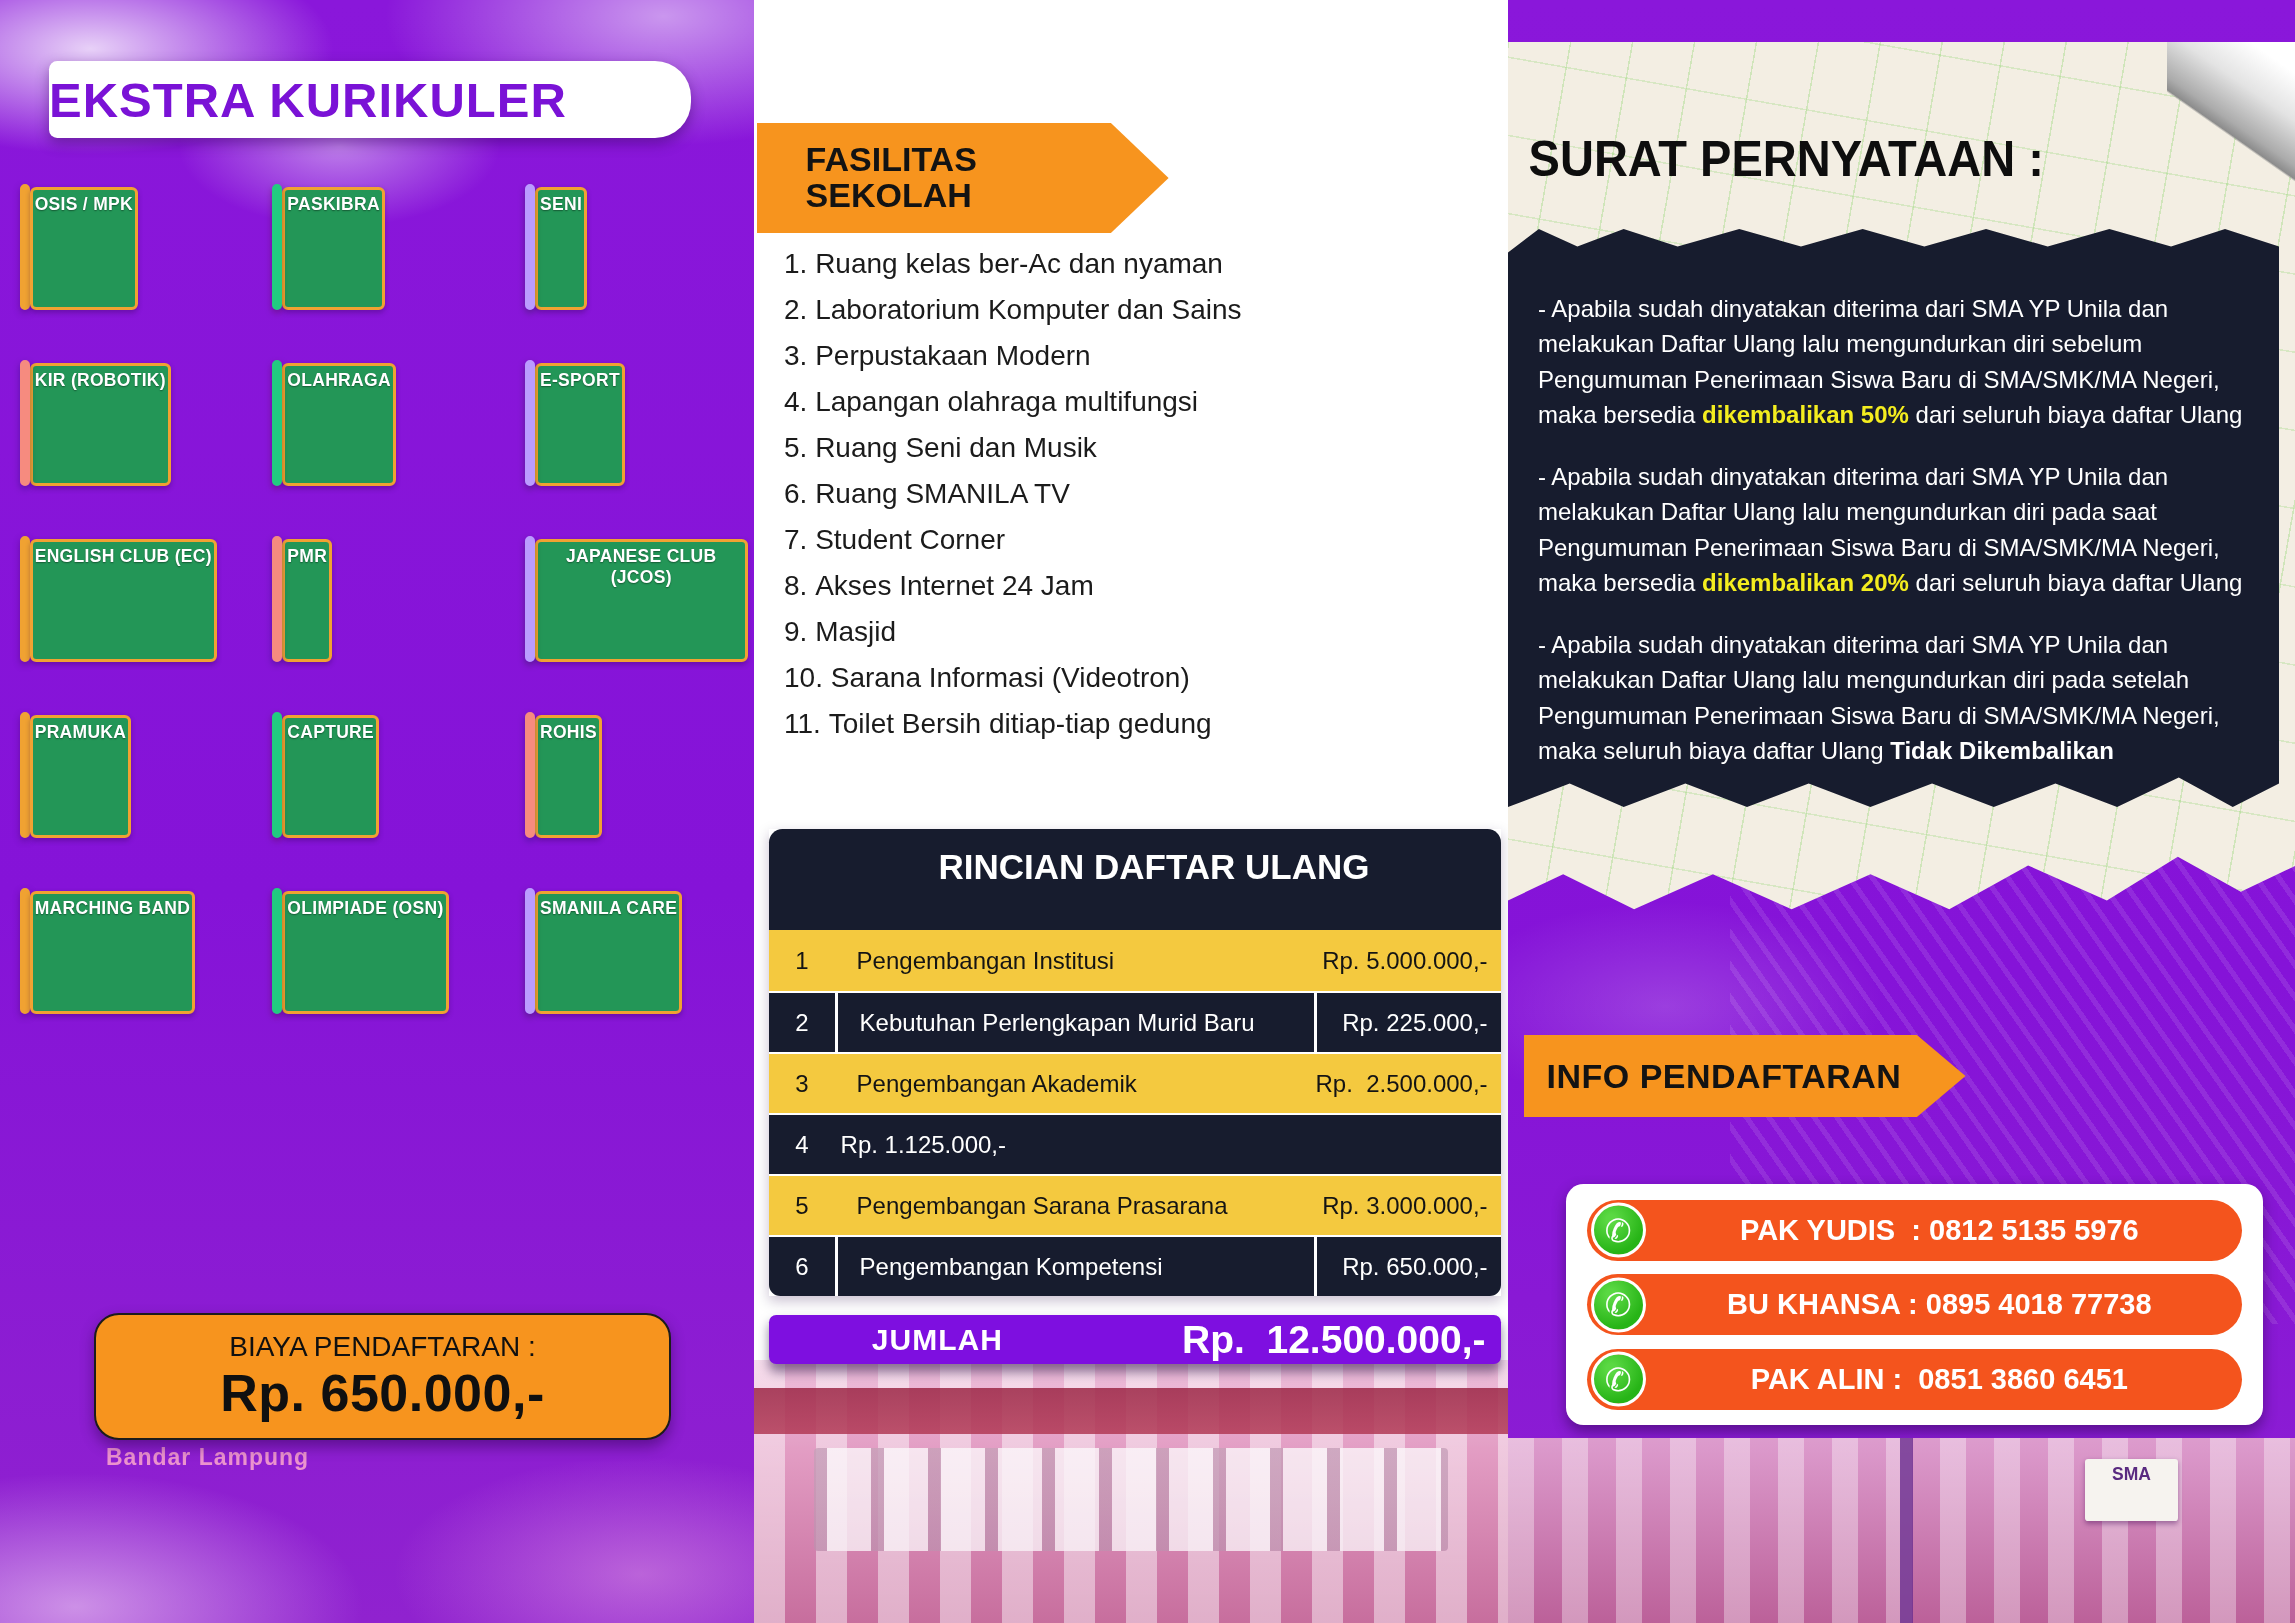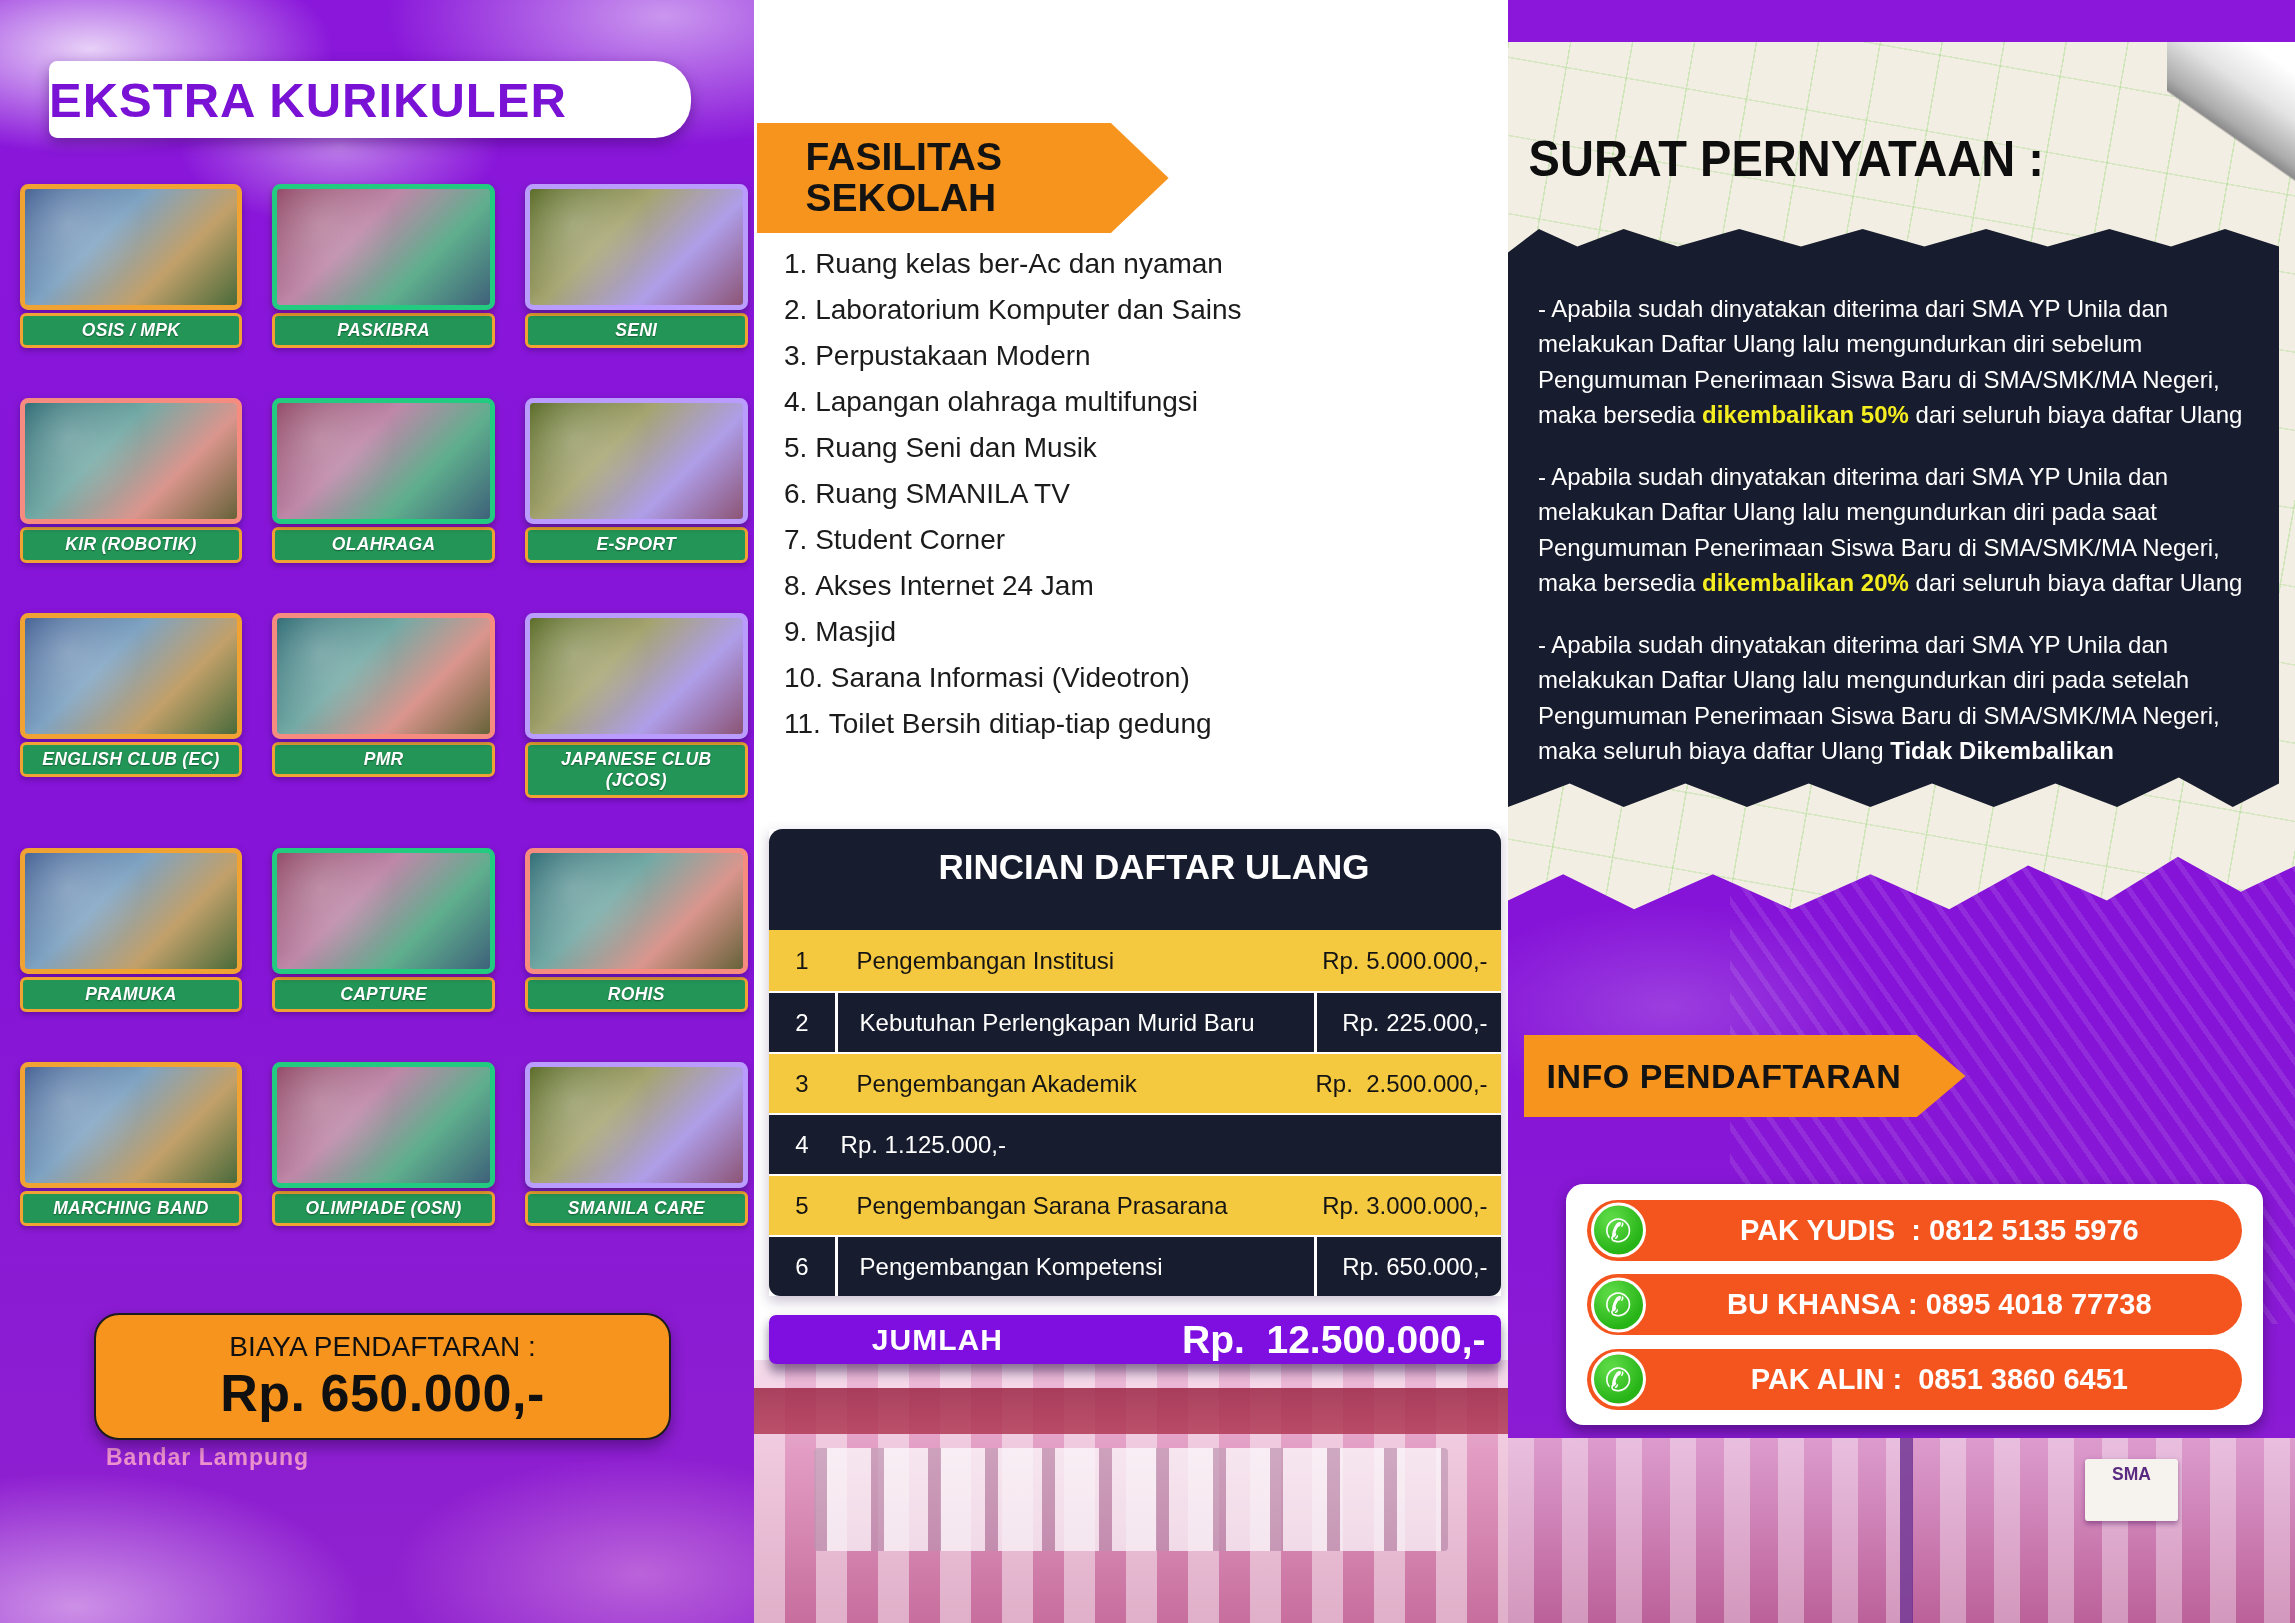--- a/index.html
+++ b/index.html
@@ -14,21 +14,21 @@
       radial-gradient(ellipse 268px 134px at 45% 9%, rgba(255,255,255,.45), rgba(255,255,255,0) 60%),
       radial-gradient(ellipse 464px 216px at 10% 99%, rgba(255,235,250,.55), rgba(255,255,255,0) 62%),
       radial-gradient(ellipse 412px 196px at 85% 97%, rgba(240,180,230,.45), rgba(255,255,255,0) 60%),
       linear-gradient(180deg,#8a17da 0%,#8513d8 55%,#9022cf 100%);}
   .title-banner{position:absolute;left:49px;top:61px;width:642px;height:77px;background:#fff;
     border-radius:8.2px 36px 36px 8.2px;box-shadow:0 5.2px 13.4px rgba(50,0,90,.45);
     display:flex;align-items:center;justify-content:flex-start;}
   .title-banner span{color:#7a12d6;font-size:49px;font-weight:800;letter-spacing:1px;}
   .acts-grid{position:absolute;left:19.6px;top:184px;width:728px;display:grid;
     grid-template-columns:repeat(3,1fr);column-gap:30px;row-gap:50px;}
-  .card{display:flex;flex-direction:column;font-style:italic;}
+  .card{display:flex;flex-direction:row;}
   .photo{height:116px;border:5.2px solid #f0a232;border-radius:8.2px;
     background:
       radial-gradient(circle at 20% 30%, rgba(255,255,255,.25), transparent 40%),
       linear-gradient(135deg,#3b5a8f 0%,#7fa3c2 38%,#c2a06a 68%,#4a6b3a 100%);
     box-shadow:0 3.1px 7.2px rgba(40,0,70,.35);}
   .card:nth-child(3n+2) .photo{filter:hue-rotate(105deg) brightness(.95);}
   .card:nth-child(3n) .photo{filter:hue-rotate(215deg) brightness(1.02);}
   .card:nth-child(4n) .photo{filter:hue-rotate(320deg) saturate(.9);}
   .alabel{margin-top:3.1px;border:3.6px solid #f0a232;border-radius:6.2px;background:#239657;
     color:#fff;font-size:17.5px;font-weight:700;text-align:center;padding:4.1px 2.1px;
@@ -49,21 +49,21 @@
       linear-gradient(180deg, rgba(238,190,219,.95) 0%, rgba(224,148,190,.92) 35%, rgba(196,102,152,.95) 100%);}
   .mid-roof{position:absolute;left:0;top:28px;width:100%;height:46px;
     background:linear-gradient(180deg,#9c2746,#b23a56);opacity:.85;}
   .mid-wall{position:absolute;left:8%;top:88px;width:84%;height:103px;border-radius:4.1px;
     background:
       repeating-linear-gradient(90deg, rgba(120,40,90,.35) 0 13.4px, rgba(255,255,255,.75) 13.4px 57px),
       linear-gradient(#f3e3ee,#e7c7dd);opacity:.8;}
   .fas-banner{position:absolute;left:2.6px;top:123px;width:412px;height:110px;background:#f7941e;
     clip-path:polygon(0 0,86% 0,100% 50%,86% 100%,0 100%);
     display:flex;align-items:center;padding-left:49px;box-sizing:border-box;}
-  .fas-text{font-size:39px;font-weight:800;line-height:1.05;color:#131313;}
+  .fas-text{font-size:34px;font-weight:800;line-height:1.05;color:#131313;}
   .fas-text span{display:block;}
   .fac-list{position:absolute;left:30px;top:241px;width:716px;}
   .fac-list ol{margin:0;padding:0;list-style:decimal inside;}
   .fac-list li{font-size:28px;line-height:46px;color:#1b1b1b;}
   .dtable{position:absolute;left:15px;top:829px;width:732px;box-shadow:0 5.2px 12.4px rgba(40,0,70,.25);}
   .thead{height:101px;background:#171c2e;border-radius:13.4px 13.4px 0 0;color:#fff;text-align:center;
     box-sizing:border-box;padding-top:17.5px;font-size:35px;font-weight:800;line-height:1.15;}
   .thead span{display:block;padding-left:38px;}
   .trow{height:61px;display:flex;align-items:stretch;font-size:24px;box-sizing:border-box;}
   .trow + .trow{border-top:2.6px solid #fff;}

